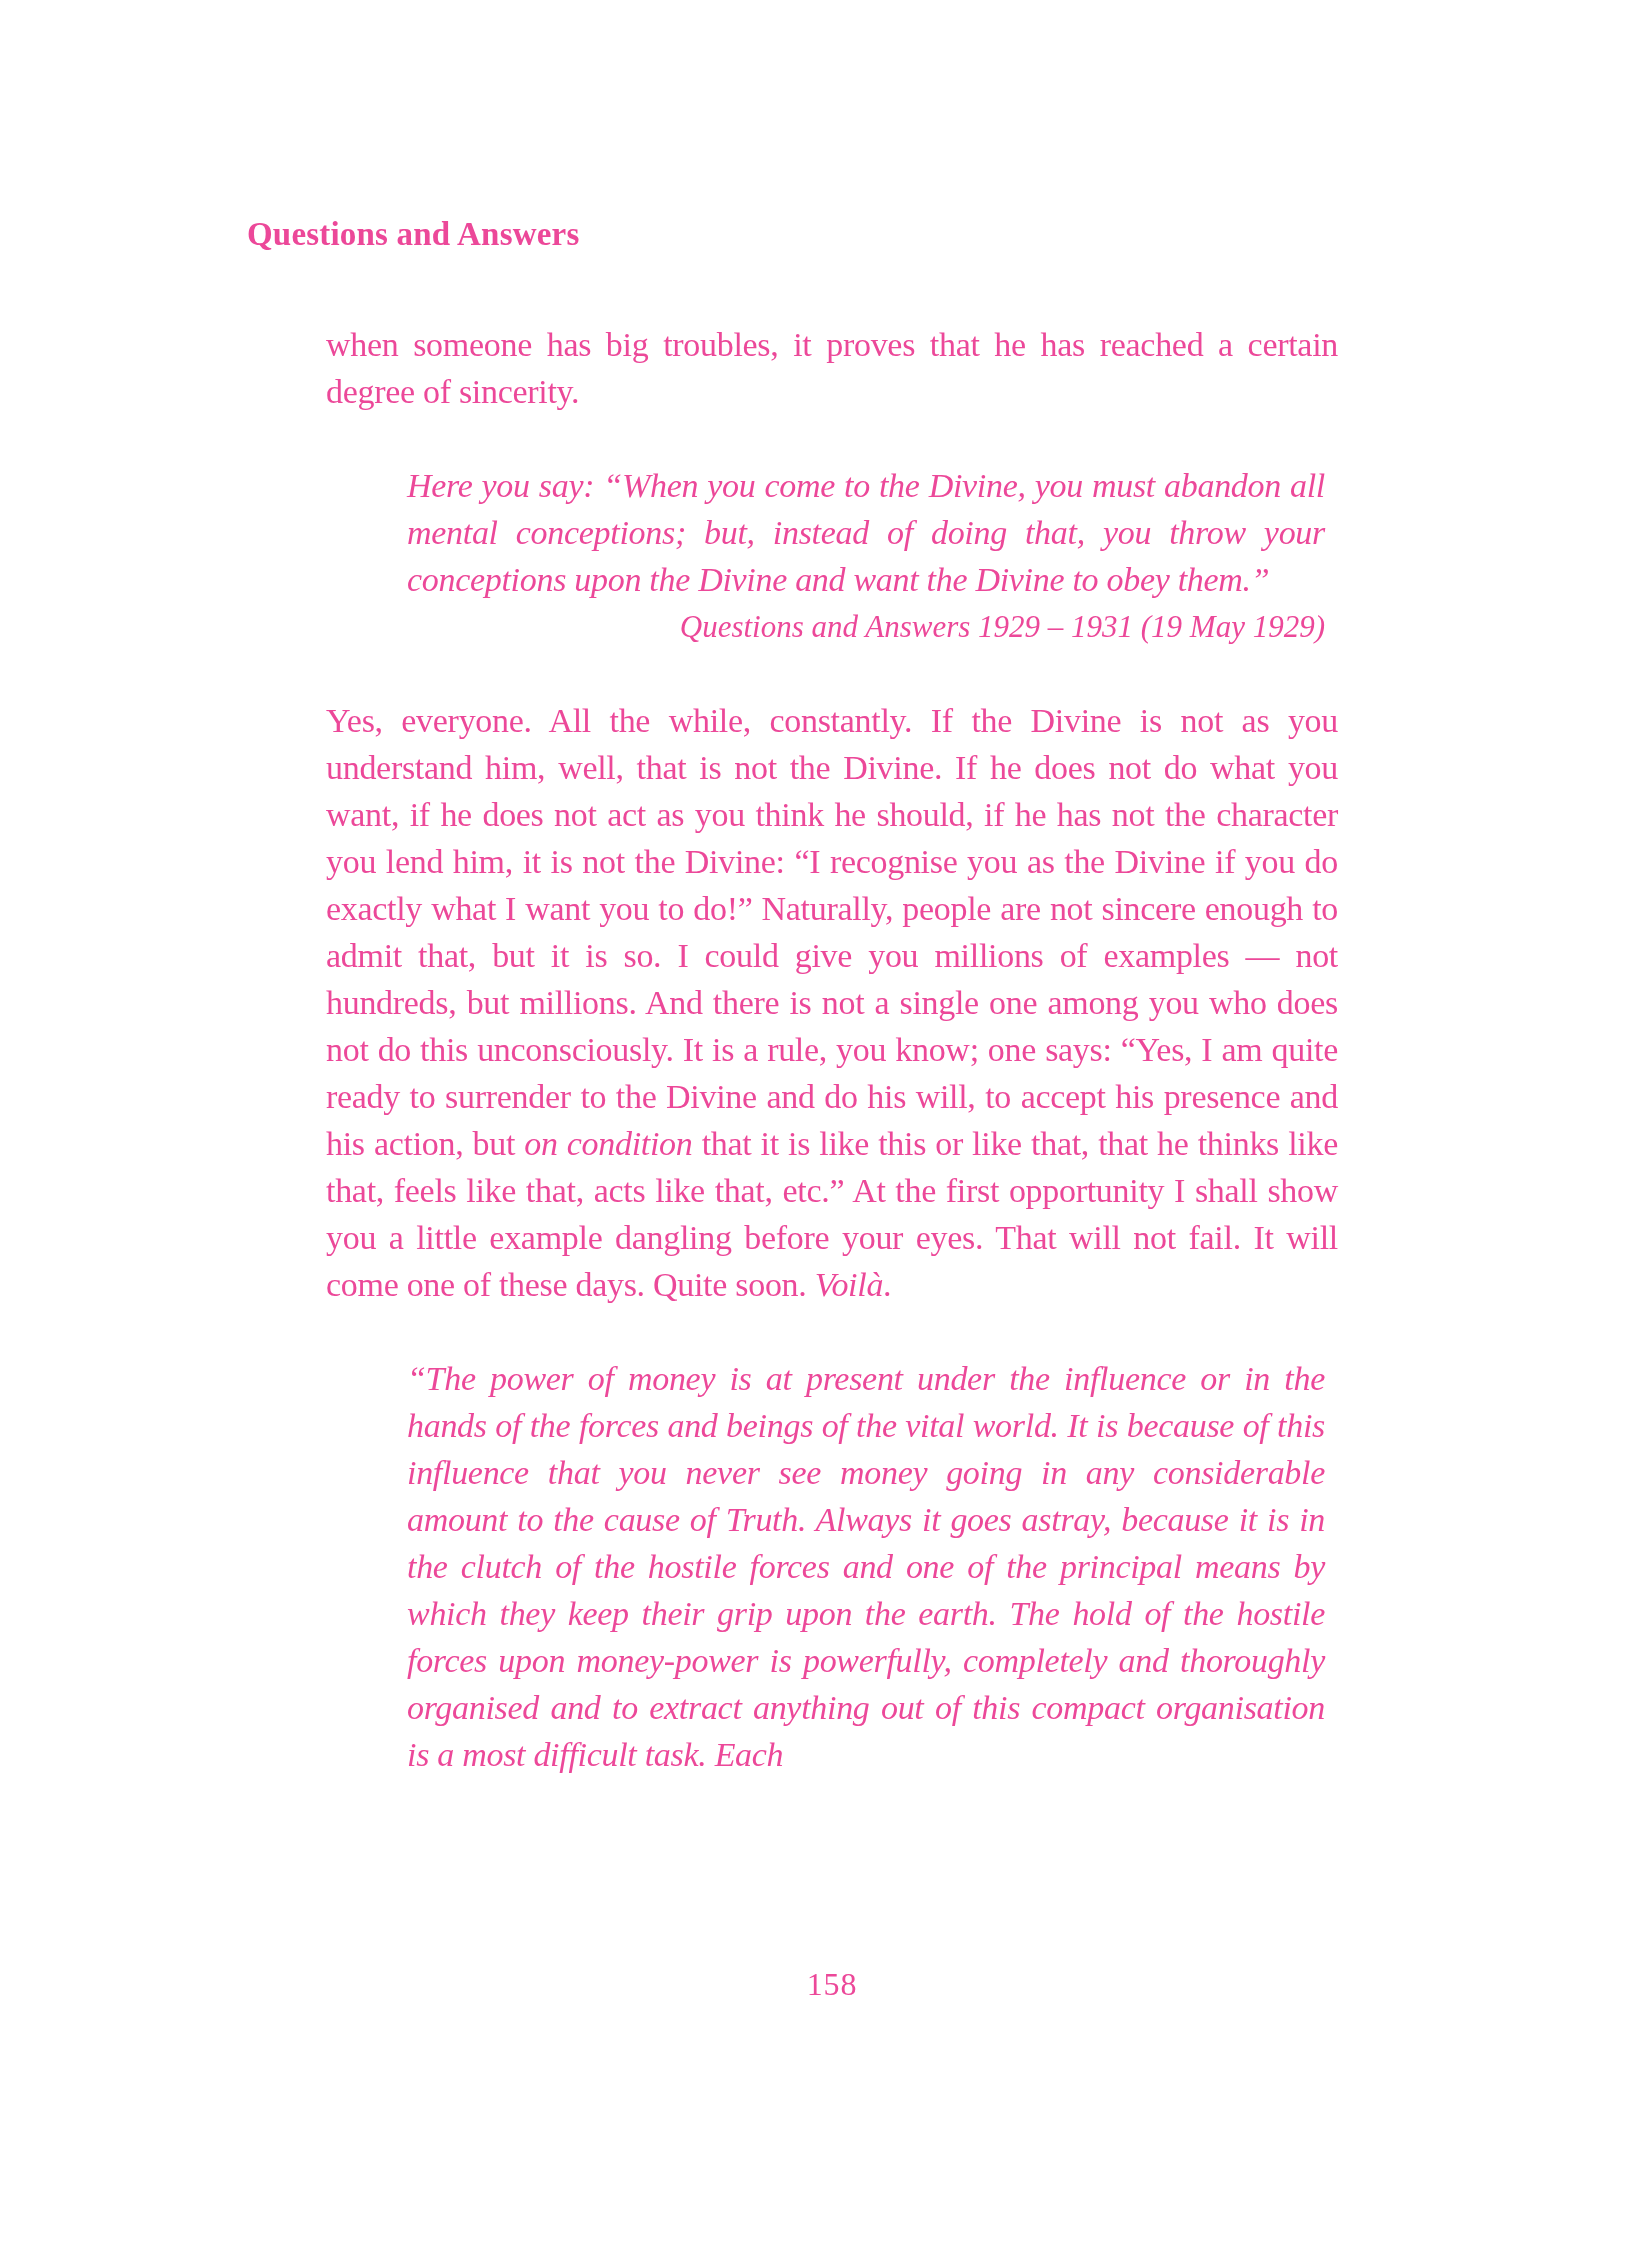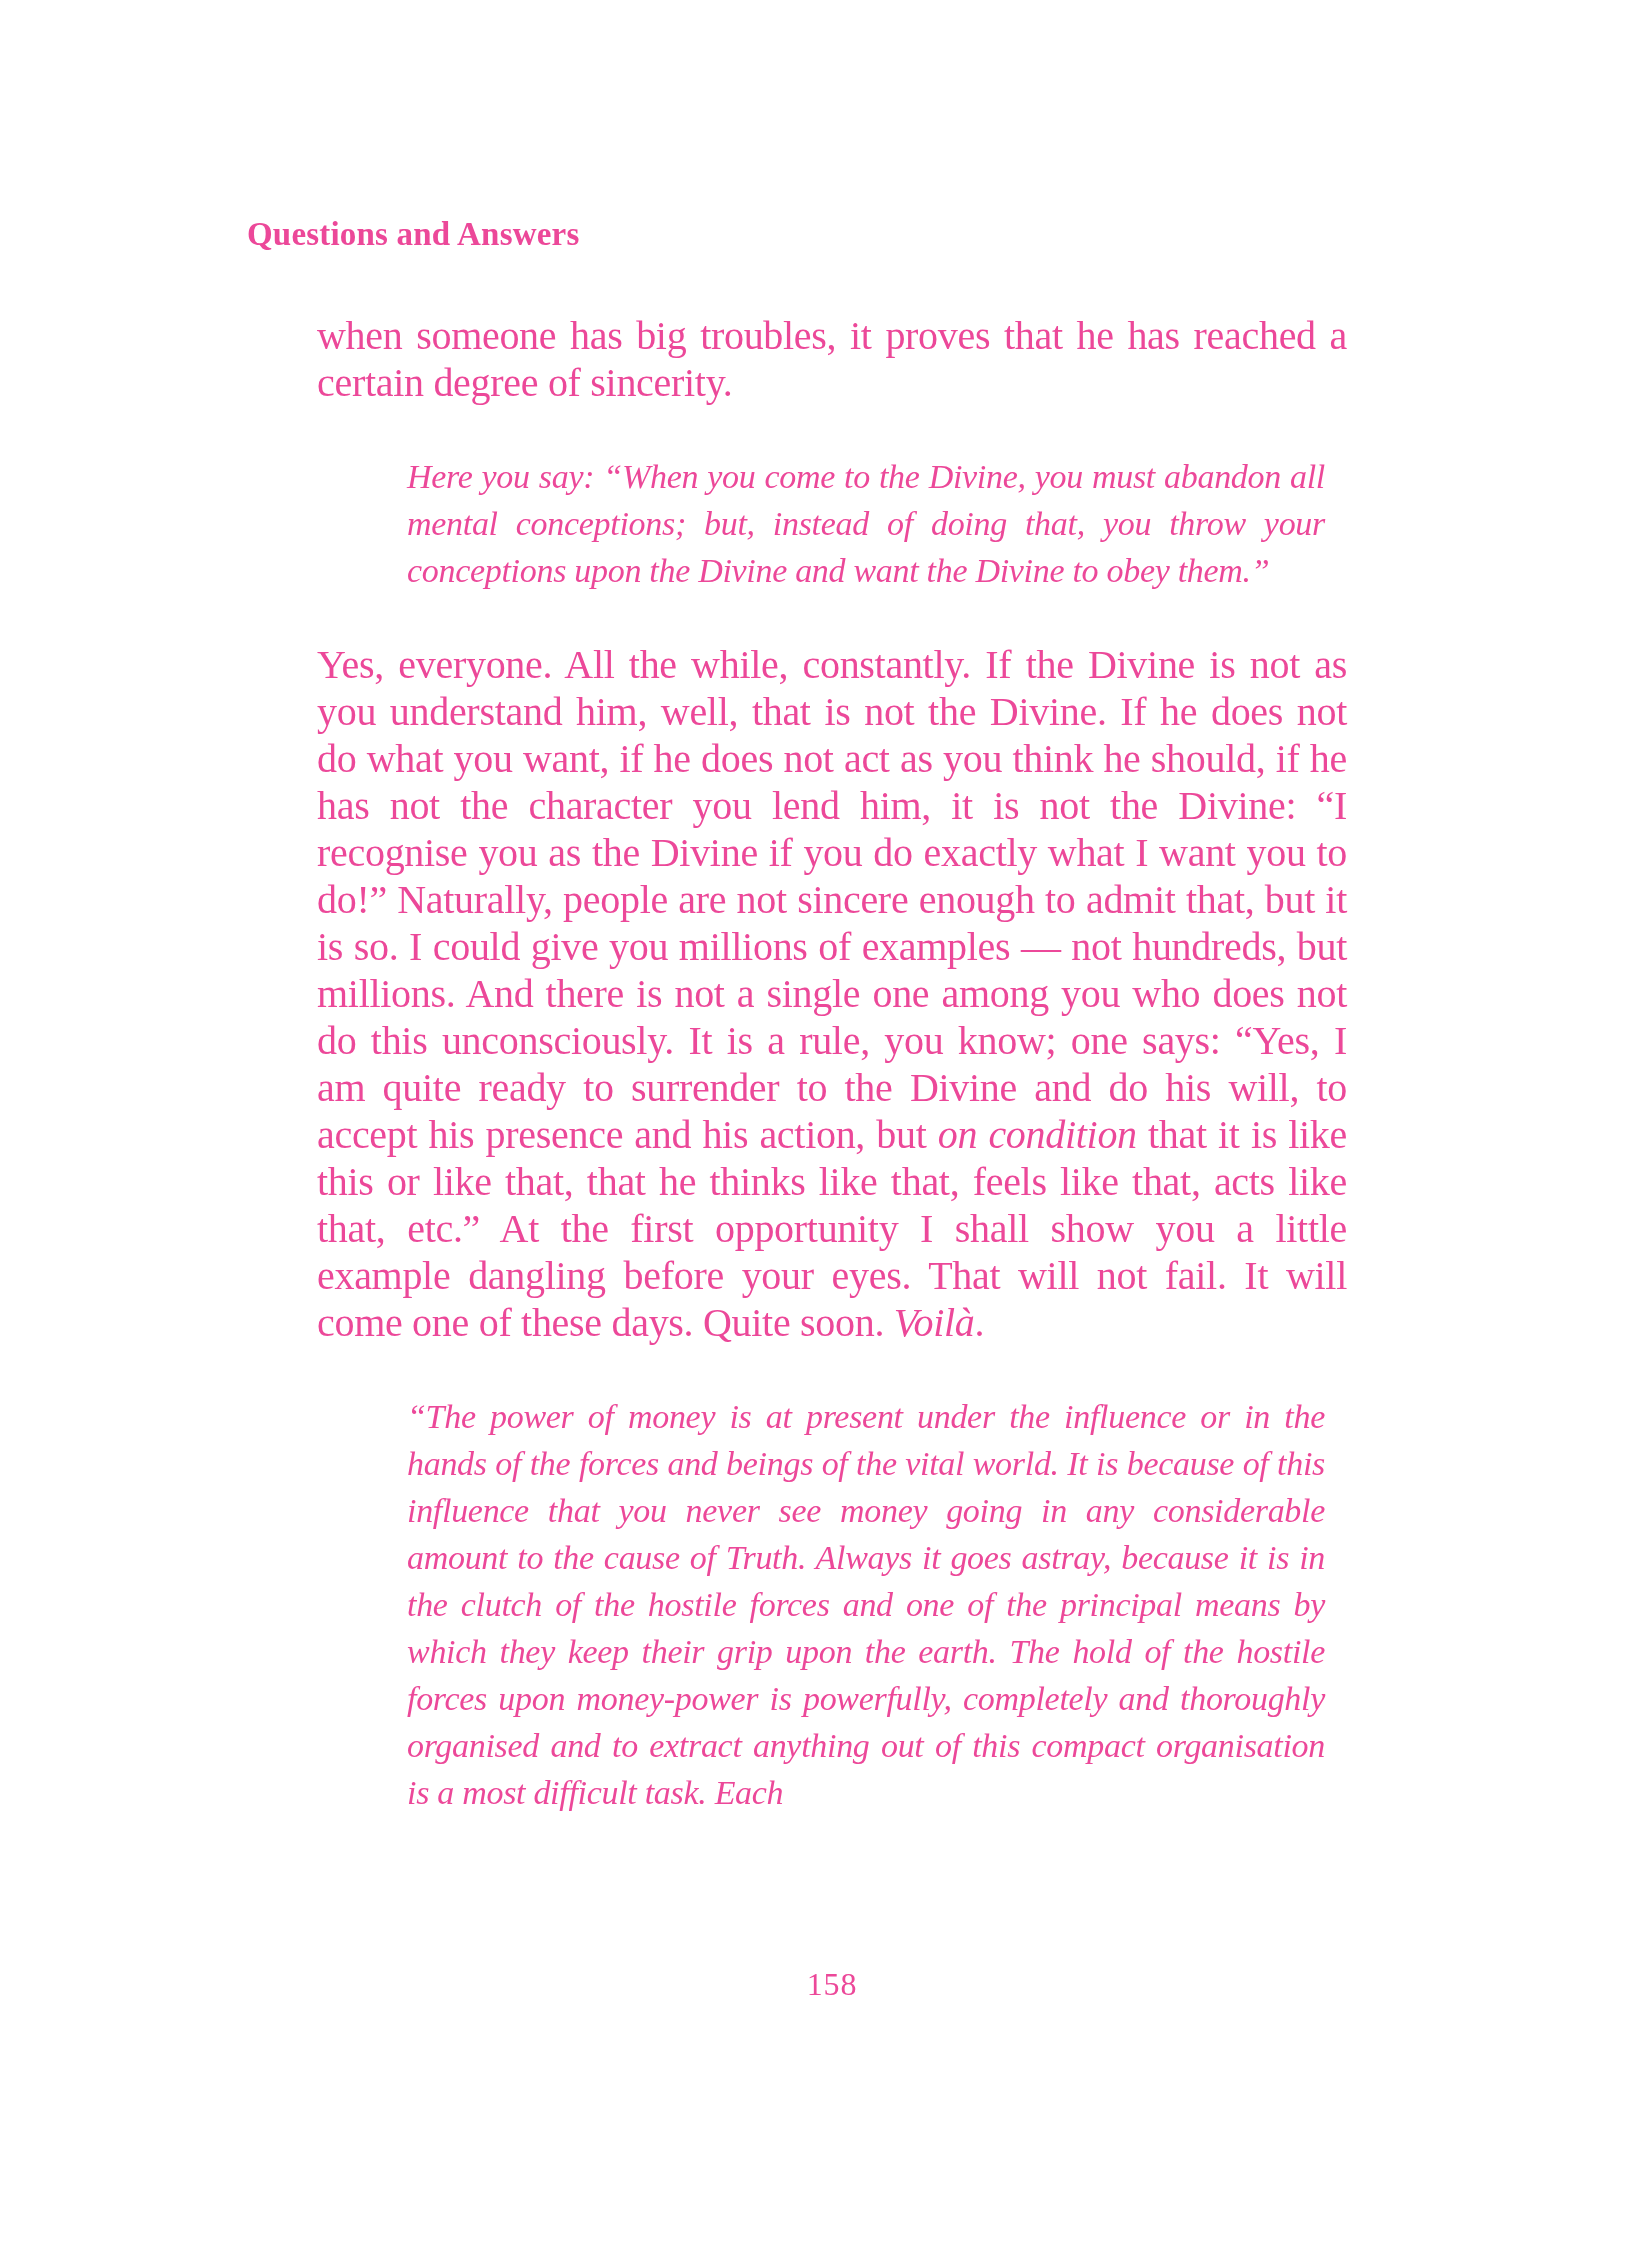--- a/index.html
+++ b/index.html
@@ -26,22 +26,22 @@
     letter-spacing: 0.2px;
     white-space: nowrap;
   }
   .text-block {
     position: absolute;
     top: 306px;
     left: 311px;
     width: 1042px;
   }
   .body-para {
-    margin: 6px;
-    font-size: 40px;
+    margin: 15px;
+    font-size: 34px;
     line-height: 47px;
     letter-spacing: -0.3px;
     text-align: justify;
   }
   .body-para em {
     font-style: italic;
   }
   .quote {
     margin: 47px 0 0 96px;
     width: 918px;
@@ -80,20 +80,21 @@
 <div class="page">
 
   <div class="running-header">Questions and Answers</div>
 
   <div class="text-block">
 
     <p class="body-para">when someone has big troubles, it proves that he has reached a certain degree of sincerity.</p>
 
     <blockquote class="quote">
       <p class="quote-text">Here you say: “When you come to the Divine, you must abandon all mental conceptions; but, instead of doing that, you throw your conceptions upon the Divine and want the Divine to obey them.”</p>
+      <p class="attribution">Questions and Answers 1929 – 1931 (19 May 1929)</p>
     </blockquote>
 
     <p class="body-para answer-para"><span>Yes, everyone. All the while, constantly. If the Divine is not as you understand him, well, that is not the Divine. If he does not do what you want, if he does not act as you think he should, if he has not the character you lend him, it is not the Divine: “I recognise you as the Divine if you do exactly what I want you to do!” Naturally, people are not sincere enough to admit that, but it is so. I could give you millions of examples — not hundreds, but millions. And there is not a single one among you who does not do this unconsciously. It is a rule, you know; one says: “Yes, I am quite ready to surrender to the Divine and do his will, to accept his presence and his action, but </span><em>on condition</em><span> that it is like this or like that, that he thinks like that, feels like that, acts like that, etc.” At the first opportunity I shall show you a little example dangling before your eyes. That will not fail. It will come one of these days. Quite soon. </span><em>Voilà</em><span>.</span></p>
 
     <blockquote class="quote">
       <p class="quote-text">“The power of money is at present under the influence or in the hands of the forces and beings of the vital world. It is because of this influence that you never see money going in any considerable amount to the cause of Truth. Always it goes astray, because it is in the clutch of the hostile forces and one of the principal means by which they keep their grip upon the earth. The hold of the hostile forces upon money-power is powerfully, completely and thoroughly organised and to extract anything out of this compact organisation is a most difficult task. Each</p>
     </blockquote>
 
   </div>
 

